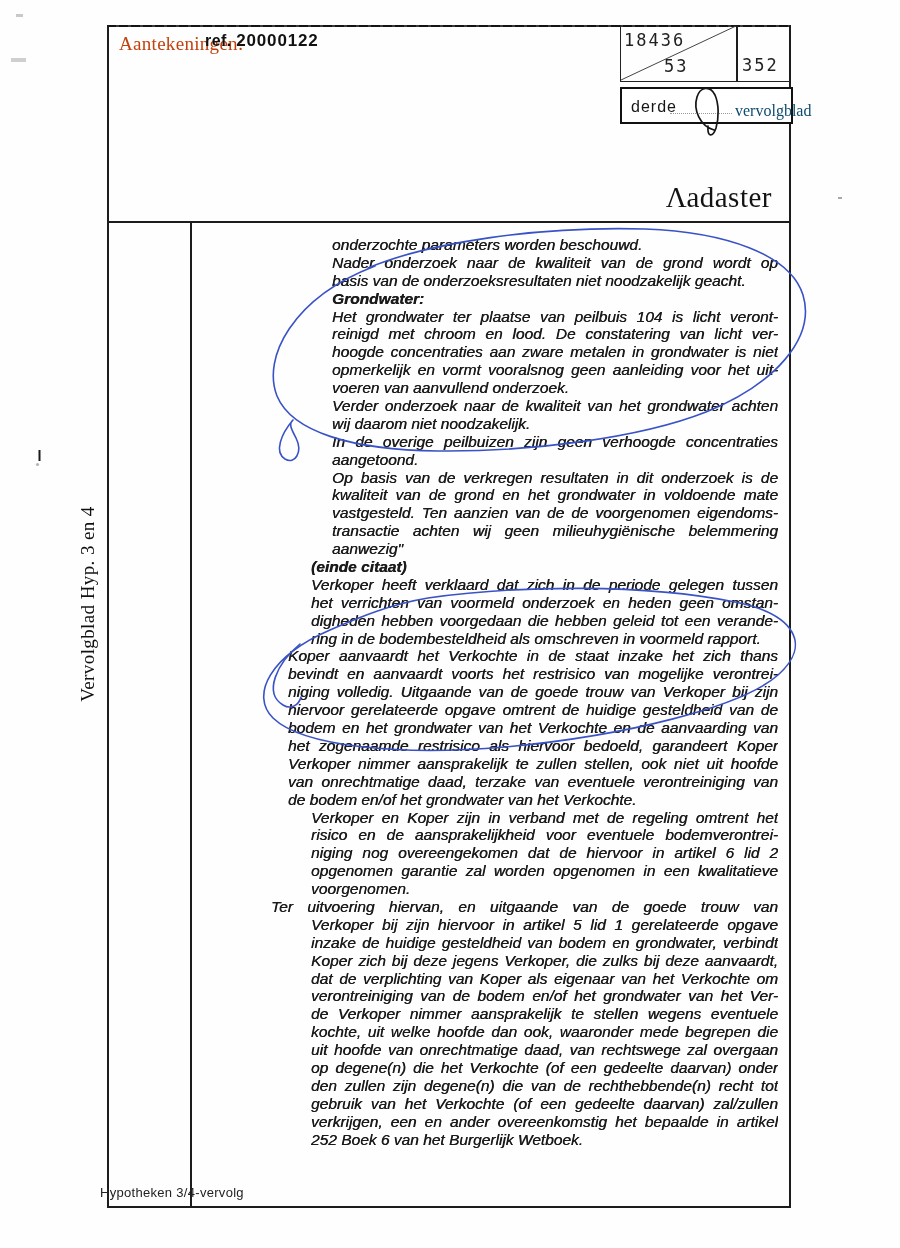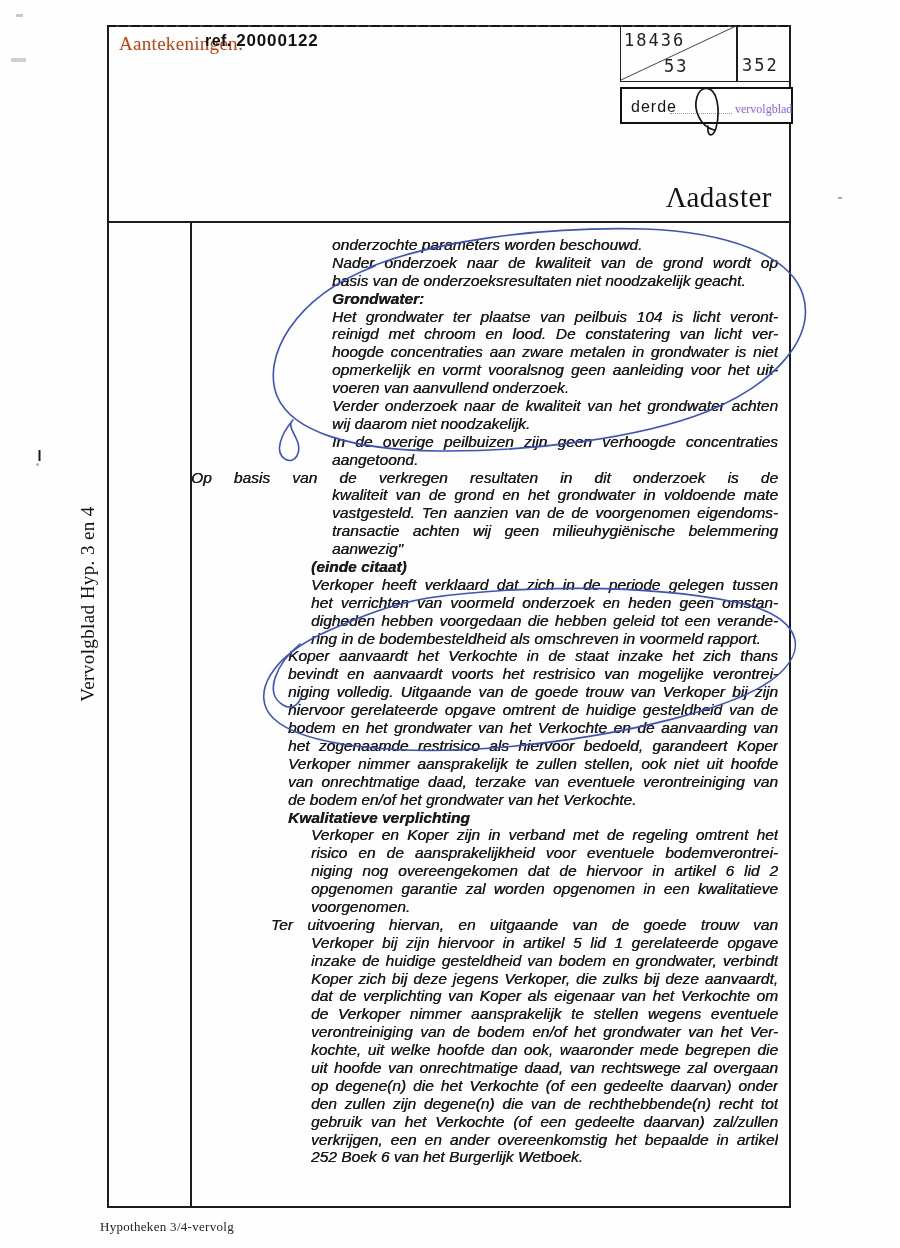--- a/index.html
+++ b/index.html
@@ -11,36 +11,36 @@
   .vline{position:absolute;background:#1c1c1c;width:2px;}
   .rough{background:repeating-linear-gradient(90deg,#141414 0 9px,#3a3a3a 9px 12px);}
   
   .aantek{font-family:"Liberation Serif",serif;font-size:19px;color:#c2410c;letter-spacing:.3px;}
   .refwrap{font-weight:bold;font-size:16px;letter-spacing:.4px;color:#111;}
   .refnum{font-size:17px;letter-spacing:.8px;}
   .stampnum{font-family:"DejaVu Sans Mono",monospace;font-size:17px;color:#222;letter-spacing:2px;}
   .sheetbox{position:absolute;left:620px;top:87px;width:169px;height:33px;border:2px solid #111;background:#fff;}
   .sheetleft{position:absolute;left:9px;top:9px;font-size:16px;letter-spacing:1px;color:#161616;}
   .sheetdots{position:absolute;left:48px;top:24px;width:62px;border-bottom:1px dotted #9a9a9a;}
-  .sheetright{position:absolute;left:113px;top:13px;font-family:"Liberation Serif",serif;font-size:12px;color:#8b5cf6;}
+  .sheetright{position:absolute;left:113px;top:13px;font-family:"Liberation Serif",serif;font-size:16px;color:#0c4a6e;}
   .logo{position:absolute;left:620px;top:181px;width:152px;text-align:right;
         font-family:"Liberation Serif",serif;font-size:29px;color:#141414;letter-spacing:.5px;}
   .logo .lk{display:inline-block;transform:scaleY(1.04);margin-right:-1px;}
   
   .rotated{position:absolute;left:88px;top:604px;transform:translate(-50%,-50%) rotate(-90deg);
            white-space:nowrap;font-family:"Liberation Serif",serif;font-size:19px;color:#111;letter-spacing:.4px;}
   
   .deed{position:absolute;left:191px;top:236px;width:587px;font-style:italic;font-size:15.5px;
         color:#1b1b1b;text-shadow:.35px 0 0 currentColor;}
   .ln{position:relative;height:17.9px;line-height:17.9px;overflow:hidden;white-space:normal;}
   .ln.j{text-align:justify;}
   .ln.j::after{content:"";display:inline-block;width:100%;height:0;vertical-align:top;}
   .ln.b{font-weight:bold;}
-  .footer{position:absolute;left:100px;top:1185px;font-family:Liberation Serif, serif;
-          font-size:13px;color:#222;letter-spacing:.3px;margin-top:34px;}
+  .footer{position:absolute;left:100px;top:1185px;font-family:Liberation Sans, sans-serif;
+          font-size:13px;color:#222;letter-spacing:.3px;}
   svg.overlay{position:absolute;left:0;top:0;pointer-events:none;}
   .ink{stroke:var(--ink,#3952c6);fill:none;stroke-width:1.6;stroke-linecap:round;stroke-linejoin:round;}
 </style>
 </head>
 <body>
 
 <div class="page">
 
   <div class="hline rough" style="left:107px;top:25px;width:684px;"></div>
   <div class="vline" style="left:107px;top:25px;height:1183px;"></div>
@@ -80,52 +80,51 @@
       <div class="ln b" style="margin-left: 141px;"><span>Grondwater:</span></div>
       <div class="ln j" style="margin-left: 141px;"><span>Het grondwater ter plaatse van peilbuis 104 is licht veront-</span></div>
       <div class="ln j" style="margin-left: 141px;"><span>reinigd met chroom en lood. De constatering van licht ver-</span></div>
       <div class="ln j" style="margin-left: 141px;"><span>hoogde concentraties aan zware metalen in grondwater is niet</span></div>
       <div class="ln j" style="margin-left: 141px;"><span>opmerkelijk en vormt vooralsnog geen aanleiding voor het uit-</span></div>
       <div class="ln" style="margin-left: 141px;"><span>voeren van aanvullend onderzoek.</span></div>
       <div class="ln j" style="margin-left: 141px;"><span>Verder onderzoek naar de kwaliteit van het grondwater achten</span></div>
       <div class="ln" style="margin-left: 141px; font-style: italic;"><span>wij daarom niet noodzakelijk.</span></div>
       <div class="ln j" style="margin-left: 141px;"><span>In de overige peilbuizen zijn geen verhoogde concentraties</span></div>
       <div class="ln" style="margin-left: 141px;"><span>aangetoond.</span></div>
-      <div class="ln j" style=""><span>Op basis van de verkregen resultaten in dit onderzoek is de</span></div>
+      <div class="ln j" style="margin-left: 141px;"><span>Op basis van de verkregen resultaten in dit onderzoek is de</span></div>
       <div class="ln j" style="margin-left: 141px;"><span>kwaliteit van de grond en het grondwater in voldoende mate</span></div>
       <div class="ln j" style="margin-left: 141px;"><span>vastgesteld. Ten aanzien van de de voorgenomen eigendoms-</span></div>
       <div class="ln j" style="margin-left: 141px;"><span>transactie achten wij geen milieuhygiënische belemmering</span></div>
       <div class="ln" style="margin-left: 141px;"><span>aanwezig"</span></div>
       <div class="ln b" style="margin-left: 120px;"><span>(einde citaat)</span></div>
       <div class="ln j" style="margin-left: 120px;"><span>Verkoper heeft verklaard dat zich in de periode gelegen tussen</span></div>
       <div class="ln j" style="margin-left: 120px;"><span>het verrichten van voormeld onderzoek en heden geen omstan-</span></div>
       <div class="ln j" style="margin-left: 120px;"><span>digheden hebben voorgedaan die hebben geleid tot een verande-</span></div>
       <div class="ln" style="margin-left: 120px;"><span>ring in de bodembesteldheid als omschreven in voormeld rapport.</span></div>
       <div class="ln j" style="margin-left: 97px;"><span>Koper aanvaardt het Verkochte in de staat inzake het zich thans</span></div>
       <div class="ln j" style="margin-left: 97px;"><span>bevindt en aanvaardt voorts het restrisico van mogelijke verontrei-</span></div>
       <div class="ln j" style="margin-left: 97px;"><span>niging volledig. Uitgaande van de goede trouw van Verkoper bij zijn</span></div>
       <div class="ln j" style="margin-left: 97px;"><span>hiervoor gerelateerde opgave omtrent de huidige gesteldheid van de</span></div>
       <div class="ln j" style="margin-left: 97px;"><span>bodem en het grondwater van het Verkochte en de aanvaarding van</span></div>
       <div class="ln j" style="margin-left: 97px;"><span>het zogenaamde restrisico als hiervoor bedoeld, garandeert Koper</span></div>
       <div class="ln j" style="margin-left: 97px;"><span>Verkoper nimmer aansprakelijk te zullen stellen, ook niet uit hoofde</span></div>
       <div class="ln j" style="margin-left: 97px;"><span>van onrechtmatige daad, terzake van eventuele verontreiniging van</span></div>
       <div class="ln" style="margin-left: 97px;"><span>de bodem en/of het grondwater van het Verkochte.</span></div>
-      <div class="ln b" style="margin-left: 97px;"><span>Kwalitatieve verplichting</span></div>
       <div class="ln j" style="margin-left: 120px;"><span>Verkoper en Koper zijn in verband met de regeling omtrent het</span></div>
       <div class="ln j" style="margin-left: 120px;"><span>risico en de aansprakelijkheid voor eventuele bodemverontrei-</span></div>
       <div class="ln j" style="margin-left: 120px;"><span>niging nog overeengekomen dat de hiervoor in artikel 6 lid 2</span></div>
       <div class="ln j" style="margin-left: 120px;"><span>opgenomen garantie zal worden opgenomen in een kwalitatieve</span></div>
       <div class="ln" style="margin-left: 120px;"><span>voorgenomen.</span></div>
       <div class="ln j" style="margin-left: 80px; font-style: italic;"><span>Ter uitvoering hiervan, en uitgaande van de goede trouw van</span></div>
       <div class="ln j" style="margin-left: 120px;"><span>Verkoper bij zijn hiervoor in artikel 5 lid 1 gerelateerde opgave</span></div>
       <div class="ln j" style="margin-left: 120px;"><span>inzake de huidige gesteldheid van bodem en grondwater, verbindt</span></div>
       <div class="ln j" style="margin-left: 120px;"><span>Koper zich bij deze jegens Verkoper, die zulks bij deze aanvaardt,</span></div>
       <div class="ln j" style="margin-left: 120px;"><span>dat de verplichting van Koper als eigenaar van het Verkochte om</span></div>
+      <div class="ln j" style="margin-left: 120px;"><span>verontreiniging van de bodem en/of het grondwater van het Ver-</span></div>
       <div class="ln j" style="margin-left: 120px;"><span>de Verkoper nimmer aansprakelijk te stellen wegens eventuele</span></div>
-      <div class="ln j" style="margin-left: 120px;"><span>verontreiniging van de bodem en/of het grondwater van het Ver-</span></div>
       <div class="ln j" style="margin-left: 120px;"><span>kochte, uit welke hoofde dan ook, waaronder mede begrepen die</span></div>
       <div class="ln j" style="margin-left: 120px;"><span>uit hoofde van onrechtmatige daad, van rechtswege zal overgaan</span></div>
       <div class="ln j" style="margin-left: 120px;"><span>op degene(n) die het Verkochte (of een gedeelte daarvan) onder</span></div>
       <div class="ln j" style="margin-left: 120px;"><span>den zullen zijn degene(n) die van de rechthebbende(n) recht tot</span></div>
       <div class="ln j" style="margin-left: 120px;"><span>gebruik van het Verkochte (of een gedeelte daarvan) zal/zullen</span></div>
       <div class="ln j" style="margin-left: 120px;"><span>verkrijgen, een en ander overeenkomstig het bepaalde in artikel</span></div>
       <div class="ln" style="margin-left: 120px;"><span>252 Boek 6 van het Burgerlijk Wetboek.</span></div>
     </div>
 
   <div class="footer">Hypotheken 3/4-vervolg</div>

